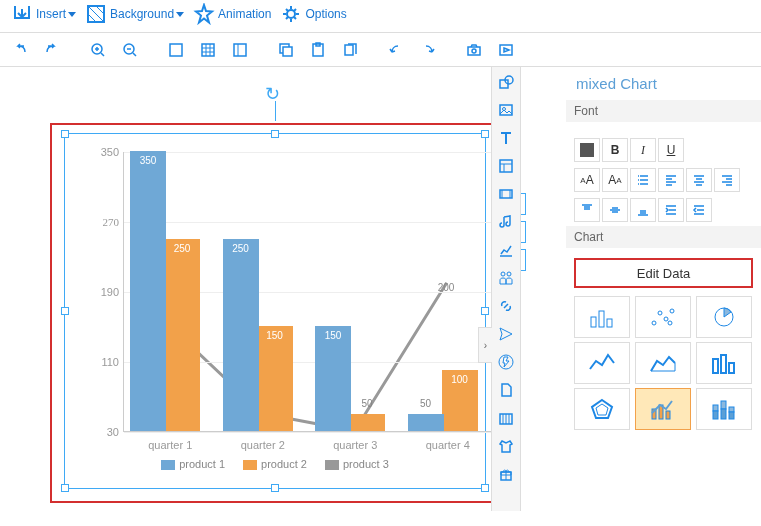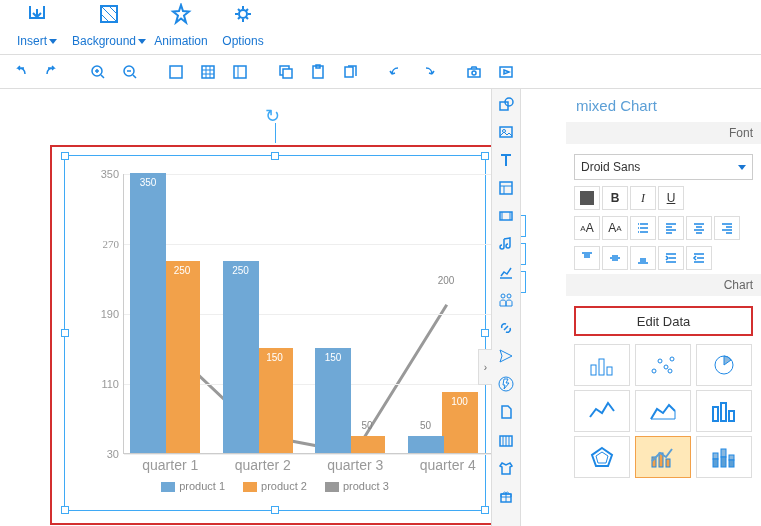--- a/index.html
+++ b/index.html
@@ -1,20 +1,20 @@
 <!DOCTYPE html>
 <html><head>
 <meta charset="utf-8">
 <style>
   * { box-sizing: border-box; margin: 0; padding: 0; font-family: Arial, sans-serif; }
   body { width: 761px; height: 526px; background: #fff; overflow: hidden; font-size: 12px; color: #333; }
 
   
   .ribbon { display: flex; padding: 2px 10px 6px 10px; gap: 8px; border-bottom: 1px solid #ddd; }
-  .ribbon-item { display: flex; flex-direction: column; align-items: center; gap: 8px; cursor: pointer; min-width: 54px; }
+  .ribbon-item { display: flex; flex-direction: row; align-items: center; gap: 2px; cursor: pointer; min-width: 54px; }
   .ribbon-icon { width: 24px; height: 24px; display: flex; align-items: center; justify-content: center; }
   .ribbon-label { color: #1976d2; font-size: 12px; display: flex; align-items: center; gap: 2px; }
   .caret { width: 0; height: 0; border-left: 4px solid transparent; border-right: 4px solid transparent; border-top: 5px solid #1976d2; }
   svg { stroke: #1e88e5; fill: none; }
 
   
   .toolbar2 { display: flex; align-items: center; padding: 4px 6px; gap: 4px; border-bottom: 1px solid #ddd; height: 34px; }
   .tbtn { width: 28px; height: 26px; display: flex; align-items: center; justify-content: center; cursor: pointer; border-radius: 2px; }
   .tspacer { width: 10px; }
 
@@ -38,37 +38,37 @@
   .chart-area { position: absolute; left: 18px; top: 18px; right: 18px; bottom: 60px; }
   .y-axis { position: absolute; left: 0; top: 0; bottom: 0; width: 40px; }
   .y-tick { position: absolute; right: 4px; font-size: 11px; color: #999; transform: translateY(-50%); }
   .plot { position: absolute; left: 40px; right: 0; top: 0; bottom: 0; border-left: 1px solid #ccc; border-bottom: 1px solid #ccc; }
   .grid-line { position: absolute; left: 0; right: 0; height: 1px; background: #eee; }
   .bar { position: absolute; bottom: 0; width: 36px; }
   .bar.p1 { background: #6fa8d6; left: 4px; z-index: 2; }
   .bar.p2 { background: #f2a14a; left: 28px; z-index: 1; }
   .bar-label { position: absolute; width: 100%; text-align: center; font-size: 10px; color: #fff; top: 4px; }
   .bar-label.outer { color: #858585; top: -16px; }
-  .x-label { position: absolute; bottom: -20px; width: 80px; text-align: center; font-size: 14px; color: #999; }
+  .x-label { position: absolute; bottom: -20px; width: 80px; text-align: center; font-size: 11px; color: #999; }
   .line-series { position: absolute; left: 0; top: 0; width: 100%; height: 100%; pointer-events: none; }
   .legend { position: absolute; bottom: 18px; left: 0; right: 0; display: flex; justify-content: center; gap: 18px; font-size: 11px; color: #888; }
   .leg-swatch { display: inline-block; width: 14px; height: 10px; margin-right: 4px; vertical-align: middle; }
 
   
   .vstrip { width: 30px; background: #f5f5f5; border-left: 1px solid #ddd; border-right: 1px solid #ddd; display: flex; flex-direction: column; align-items: center; padding-top: 4px; gap: 6px; position: relative; }
   .vbtn { width: 22px; height: 22px; display: flex; align-items: center; justify-content: center; cursor: pointer; }
   .v-expand { position: absolute; left: -14px; top: 260px; width: 14px; height: 36px; background: #f5f5f5; border: 1px solid #ddd; border-right: none; display:flex; align-items:center; justify-content:center; font-size:10px; color:#666; cursor:pointer; }
   .red-arrow { position: absolute; right: 224px; top: 333px; width: 34px; height: 2px; background: #d32f2f; }
   .red-arrow::after { content:''; position:absolute; right:-8px; top:-4px; width:0; height:0; border-left:8px solid #d32f2f; border-top:5px solid transparent; border-bottom:5px solid transparent; }
 
   
   .panel { width: 195px; background: #fff; overflow: hidden; margin-left: 45px; }
   .panel-title { color: #5c9fd6; font-size: 15px; padding: 8px 10px; }
   .panel-section { padding: 4px 8px; }
-  .panel-label { background: #f3f3f3; padding: 4px 8px; color: #666; font-size: 12px; margin-bottom: 6px; text-align: right; }
+  .panel-label { background: #f3f3f3; padding: 4px 8px; color: #666; font-size: 12px; margin-bottom: 6px; }
   .font-select { width: 100%; height: 26px; border: 1px solid #ccc; padding: 2px 6px; display: flex; justify-content: space-between; align-items: center; cursor: pointer; }
   .btn-row { display: flex; gap: 2px; margin-top: 6px; }
   .sq-btn { width: 26px; height: 24px; border: 1px solid #ddd; display: flex; align-items: center; justify-content: center; cursor: pointer; font-size: 12px; }
   .color-swatch { width:14px; height:14px; background:#555; }
   .edit-data-btn { width: 100%; height: 30px; border: 2px solid #d32f2f; display: flex; align-items: center; justify-content: center; cursor: pointer; font-size: 13px; color: #333; margin-bottom: 8px; }
   .chart-type-grid { display: grid; grid-template-columns: repeat(3, 1fr); gap: 4px; }
   .chart-type { width: 56px; height: 42px; border: 1px solid #ddd; display: flex; align-items: center; justify-content: center; cursor: pointer; }
   .chart-type.sel { background: #ffe8b8; border-color: #f2a14a; }
 </style>
 </head>
@@ -267,21 +267,21 @@
               <div class="bar p1" style="left: 283.5px; height: 17.5px; background: rgb(111, 168, 214);">
                 <div class="bar-label outer">50</div>
               </div>
               <div class="bar p2" style="left: 317.5px; height: 61.25px; background: rgb(242, 161, 74);">
                 <div class="bar-label">100</div>
               </div>
               <div class="x-label" style="left: 277.5px; width: 92.5px;">quarter 4</div>
               <div style="position: absolute; font-size: 10px; color: rgb(136, 136, 136); left: 36.25px; top: 159px;">150</div>
               <div style="position: absolute; font-size: 10px; color: rgb(136, 136, 136); left: 128.75px; top: 246.5px;">50</div>
               <div style="position: absolute; font-size: 10px; color: rgb(136, 136, 136); left: 221.25px; top: 264px;">30</div>
-              <div style="position: absolute; font-size: 10px; color: rgb(136, 136, 136); left: 313.75px; top: 101px;">200</div>
+              <div style="position: absolute; font-size: 10px; color: rgb(136, 136, 136); left: 313.75px; top: 130px;">200</div>
             </div>
         </div>
         <div class="legend" id="legend">
             <span><span class="leg-swatch" style="background: rgb(111, 168, 214);"></span>product 1</span>
             <span><span class="leg-swatch" style="background: rgb(242, 161, 74);"></span>product 2</span>
             <span><span class="leg-swatch" style="background: rgb(153, 153, 153);"></span>product 3</span>
           </div>
       </div>
       <div class="selside ss1">
           <svg width="14" height="14">
@@ -389,24 +389,20 @@
           <path d="M3 6h10v3H3zM8 6v8M5 6c0-2 3-3 3 0M11 6c0-2-3-3-3 0" stroke-width="1"></path>
         </svg>
       </div>
   </div>
 
   <div class="panel">
     <div class="panel-title">mixed Chart</div>
 
     <div class="panel-label">Font</div>
     <div class="panel-section">
-      <div class="font-select">
-        <span>Droid Sans</span>
-        <span class="caret"></span>
-      </div>
       <div class="btn-row">
         <div class="sq-btn">
             <span class="color-swatch"></span>
           </div>
         <div class="sq-btn" style="font-weight:bold">B</div>
         <div class="sq-btn" style="font-style:italic;font-family:serif">I</div>
         <div class="sq-btn" style="text-decoration:underline">U</div>
       </div>
       <div class="btn-row">
         <div class="sq-btn">

